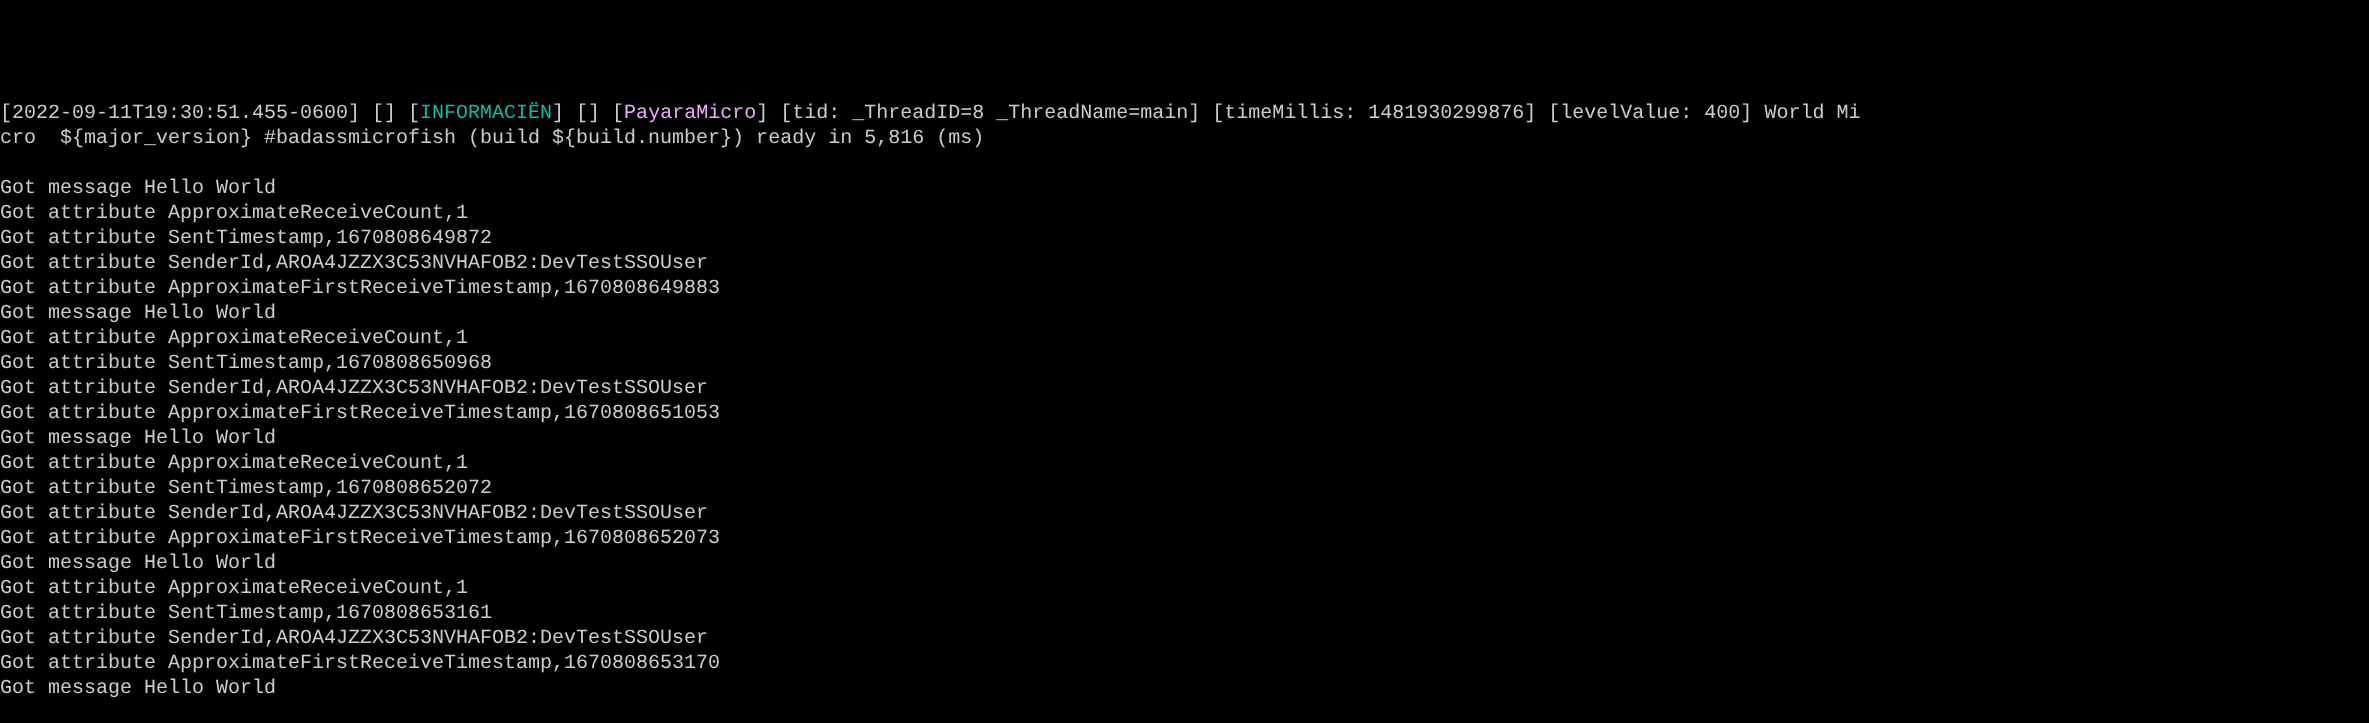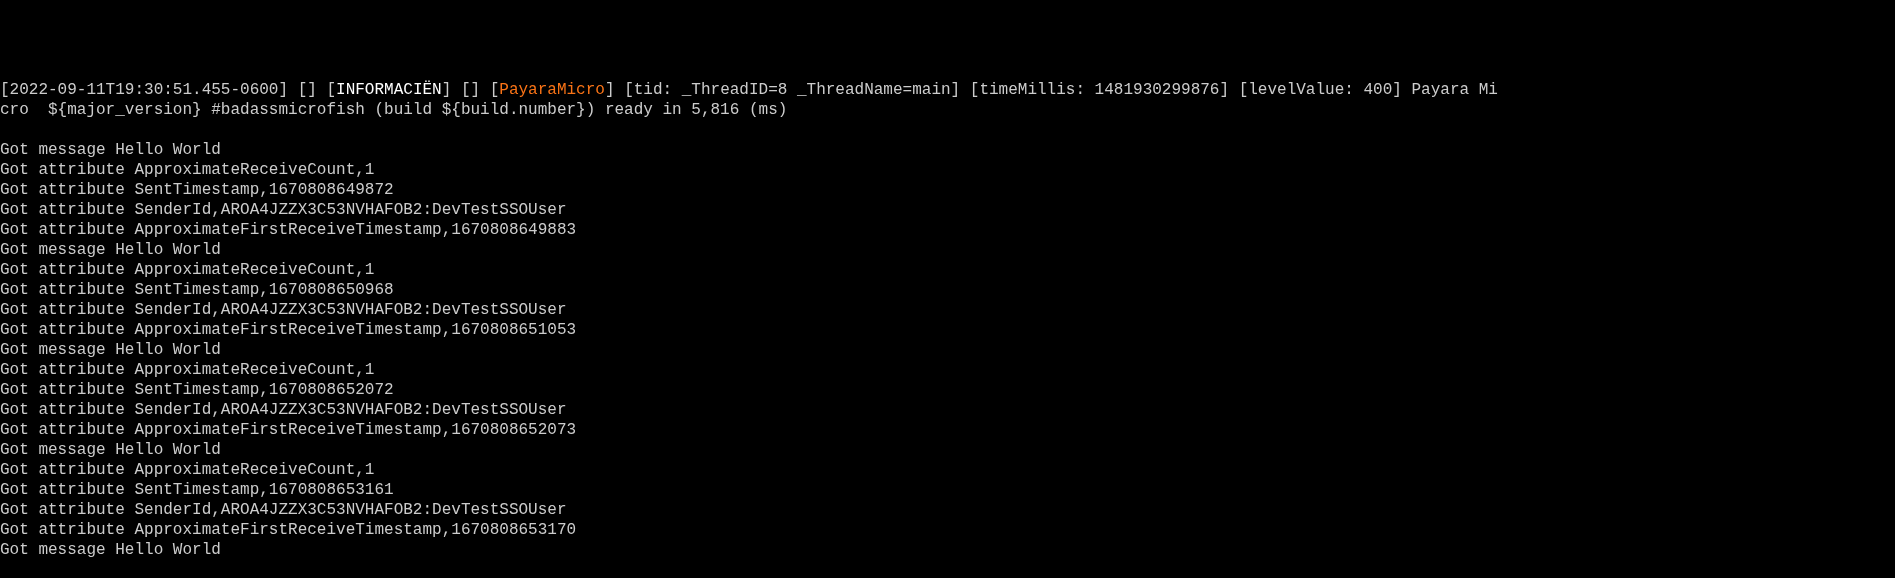--- a/index.html
+++ b/index.html
@@ -18,32 +18,32 @@
       word-wrap: break-word;
       width: 1895px;
     }
     .terminal {
       padding: 0;
     }
     .log-header {
       color: #cccccc;
     }
     .level-info {
-      color: #ffffff;
+      color: #14b8a6;
     }
     .source-name {
-      color: #f97316;
+      color: #f0abfc;
     }
   </style>
 </head>
 <body>
 
 
 
-<div class="terminal"><span class="log-header"><span>[2022-09-11T19:30:51.455-0600]</span> <span>[]</span> [<span class="level-info">INFORMACIËN</span>] <span>[]</span> [<span class="source-name">PayaraMicro</span>] <span>[tid: _ThreadID=8 _ThreadName=main]</span> <span>[timeMillis: 1481930299876]</span> <span>[levelValue: 400]</span> <span>Payara Mi</span></span>
+<div class="terminal"><span class="log-header"><span>[2022-09-11T19:30:51.455-0600]</span> <span>[]</span> [<span class="level-info">INFORMACIËN</span>] <span>[]</span> [<span class="source-name">PayaraMicro</span>] <span>[tid: _ThreadID=8 _ThreadName=main]</span> <span>[timeMillis: 1481930299876]</span> <span>[levelValue: 400]</span> <span>World Mi</span></span>
 <span>cro  ${major_version} #badassmicrofish (build ${build.number}) ready in 5,816 (ms)</span>
 <div id="log-lines">
 Got message Hello World
 Got attribute ApproximateReceiveCount,1
 Got attribute SentTimestamp,1670808649872
 Got attribute SenderId,AROA4JZZX3C53NVHAFOB2:DevTestSSOUser
 Got attribute ApproximateFirstReceiveTimestamp,1670808649883
 Got message Hello World
 Got attribute ApproximateReceiveCount,1
 Got attribute SentTimestamp,1670808650968

